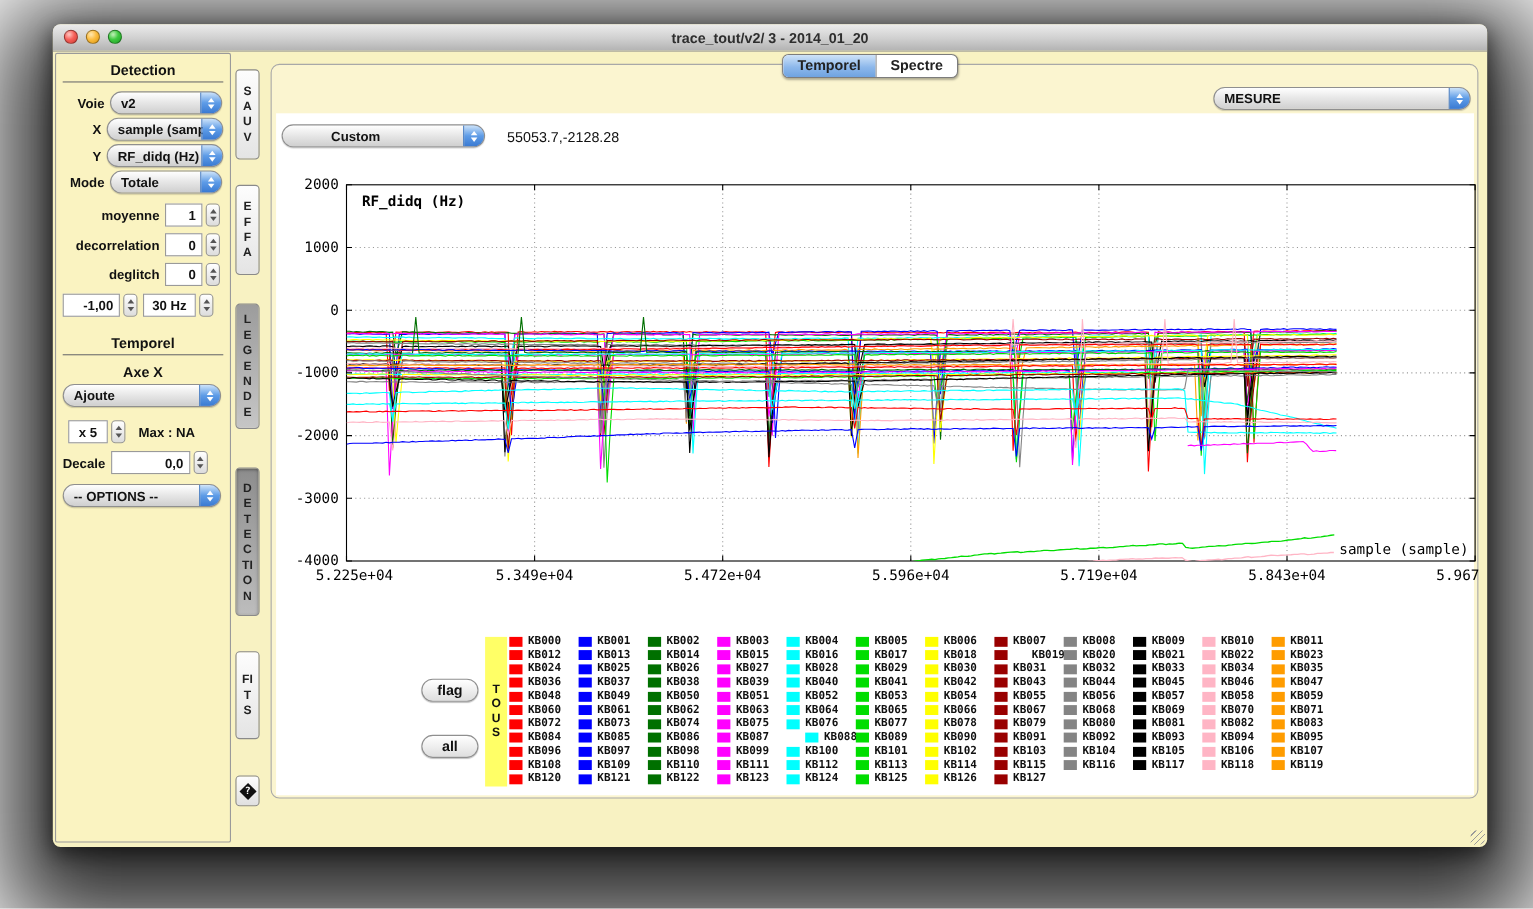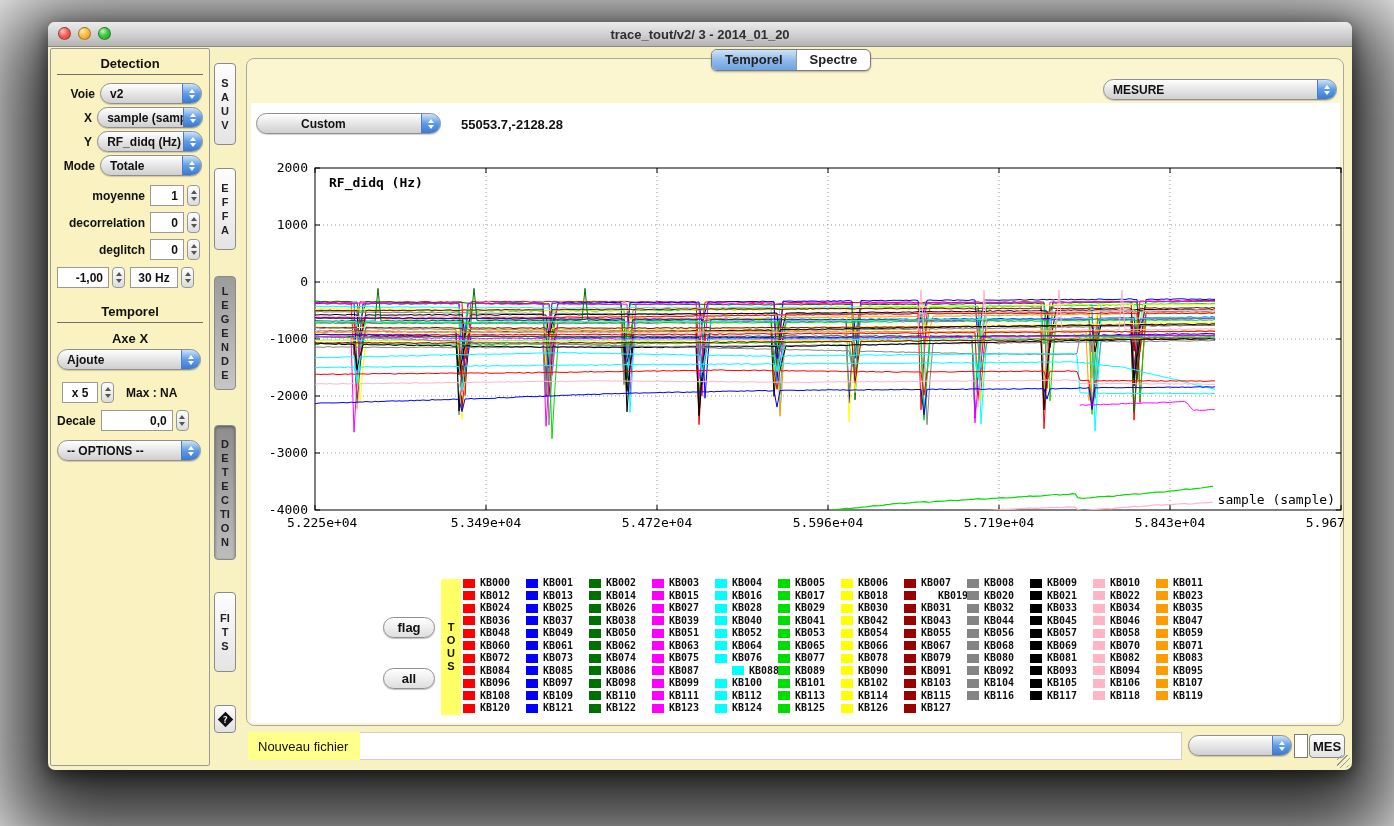--- a/index.html
+++ b/index.html
@@ -61,21 +61,21 @@
   .tabpane{position:absolute;left:198px;top:36px;width:1098px;height:668px;border:1px solid #a8a8a8;
            border-radius:8px;background:#FBF5D0;box-sizing:border-box;}
   .canvas{position:absolute;left:4px;top:44px;right:3px;bottom:2px;background:#fff;}
   .seg{position:absolute;left:663px;top:27px;display:flex;border:1px solid #7c7c7c;border-radius:6px;
        overflow:hidden;background:#fff;box-shadow:0 1px 2px rgba(0,0,0,.3);z-index:5;}
   .seg .tab{padding:2px 13px 3px;font-size:13px;font-weight:bold;color:#222;}
   .seg .tab.sel{background:linear-gradient(#cfe3f8,#8db8eb 55%,#6FA3E0);}
   .seg .tab + .tab{border-left:1px solid #9a9a9a;}
   .mesure-popup{position:absolute;left:856px;top:20px;width:234px;font-weight:bold;}
   .custom-popup{position:absolute;left:5px;top:10px;width:185px;padding-left:44px;}
-  .coords{position:absolute;left:210px;top:14px;font-size:13px;font-weight:bold;color:#111;}
+  .coords{position:absolute;left:210px;top:14px;font-size:13px;font-weight:normal;color:#111;}
   
   .legend{position:absolute;left:128px;top:474px;width:950px;height:142px;}
   .aquabtn{position:absolute;height:21px;border:1px solid #8f8f8f;border-radius:11px;
            background:linear-gradient(#ffffff,#dedede);font-size:13px;font-weight:bold;color:#111;
            display:flex;align-items:center;justify-content:center;box-shadow:0 1px 1px rgba(0,0,0,.25);
            box-sizing:border-box;}
   .tous{position:absolute;left:62px;top:2px;width:20px;height:136px;background:#FFFF66;
         display:flex;align-items:center;justify-content:center;}
   .tous span{display:block;width:12px;word-break:break-all;line-height:13px;font-size:11px;font-weight:bold;color:#111;text-align:center;}
   .lg-grid{position:absolute;left:84px;top:0;width:770px;height:142px;}
@@ -900,28 +900,15 @@
             </div>
             <div class="lg-item" style="left: 693px; top: 112.5px;">
               <span class="sw" style="background: rgb(255, 156, 0);"></span>
               <span class="lt">KB119</span>
             </div>
           </div>
       </div>
     </div>
   </div>
 
-  <div class="bottombar">
-    <span class="nf-label">Nouveau fichier</span>
-    <input class="nf-input" value="" style="">
-    <div class="popup bb-popup">
-      <span></span>
-      <span class="cap">
-          <i class="tri-u"></i>
-          <i class="tri-d"></i>
-        </span>
-    </div>
-    <span class="bb-box"></span>
-    <span class="mes-btn">MES</span>
-  </div>
 
   <div class="grip"></div>
 </div>
 
 </body></html>

